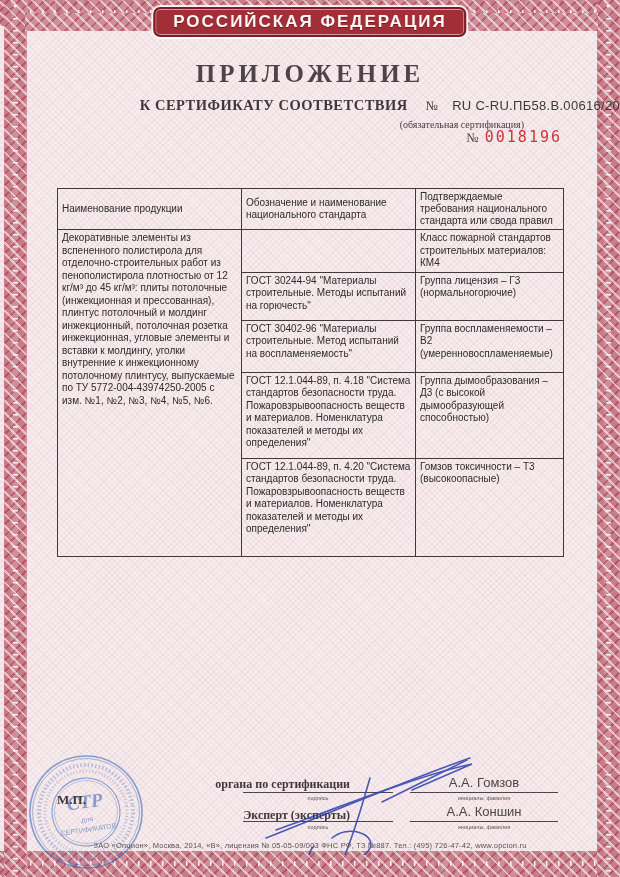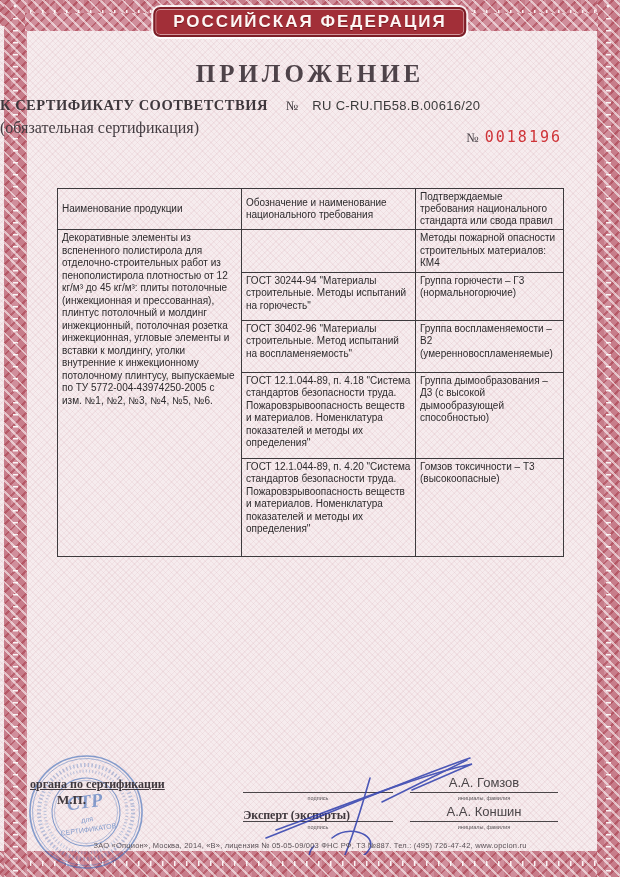--- a/index.html
+++ b/index.html
@@ -43,29 +43,29 @@
     box-shadow:0 0 0 2px rgba(255,255,255,.85), inset 0 0 0 1px rgba(255,255,255,.5);
     padding:3px 18px; white-space:nowrap;
     font-family:"Liberation Sans", sans-serif; font-weight:bold; font-size:17px;
     letter-spacing:2px; color:#fdf6f4; text-shadow:0 1px 0 rgba(90,10,18,.6);
   }
   .title{
     position:absolute; left:0; width:620px; top:60px; text-align:center; z-index:2;
     font-size:25px; font-weight:bold; letter-spacing:4px; color:#4e4349;
   }
   .subtitle-row{
-    position:absolute; left:0; width:620px; top:96px; text-align:left; z-index:2;
+    position:absolute; left:0; width:620px; top:96px; text-align:right; z-index:2;
     color:#3e373c; white-space:nowrap;
   }
   .subtitle-row .sub{font-size:14.5px; font-weight:bold; letter-spacing:.5px;}
   .subtitle-row .nsign{font-size:13px; margin:0 10px 0 14px;}
   .subtitle-row .certnum{font-family:"Liberation Sans", sans-serif; font-size:13px; color:#3a3a3a; letter-spacing:.3px;}
   .cert-type{
-    position:absolute; left:0; width:524px; top:119px; text-align:left; z-index:2;
-    font-size:16px; color:#433c41;
+    position:absolute; left:0; width:524px; top:119px; text-align:right; z-index:2;
+    font-size:10px; color:#433c41;
   }
   .form-number{
     position:absolute; right:58px; top:128px; z-index:2; white-space:nowrap;
   }
   .form-number .nsign{font-size:13px; color:#453e43;}
   .form-number .digits{
     font-family:"DejaVu Sans Mono", monospace; font-size:15px; letter-spacing:2px;
     color:#cf3338; margin-left:6px;
   }
   table.req{
@@ -77,21 +77,21 @@
     border:1px solid #3d3a3d; padding:2px 4px; vertical-align:top; text-align:left;
     font-family:"Liberation Sans", sans-serif; font-size:10px; line-height:12.5px; color:#2d2b2d;
     overflow:hidden;
   }
   table.req th{text-align:left; vertical-align:middle; font-weight:normal; line-height:12px; height:28px;}
   tr.r0{height:28px;} tr.r1{height:48px;} tr.r2{height:52px;} tr.r3{height:86px;} tr.r4{height:98px;}
   
   .sig-area{position:absolute; left:0; top:750px; width:620px; height:110px; z-index:3;}
   .mp{position:absolute; left:57px; top:42px; font-size:13px; font-weight:bold; color:#3e373c;}
   .role1{position:absolute; left:30px; width:320px; top:12px; text-align:center; font-size:12px; font-weight:bold; color:#3e373c;}
-  .role2{position:absolute; left:30px; width:320px; top:27px; text-align:left; font-size:12px; font-weight:bold; color:#3e373c;text-decoration:underline;}
+  .role2{position:absolute; left:30px; width:320px; top:27px; text-align:right; font-size:12px; font-weight:bold; color:#3e373c;}
   .role3{position:absolute; left:30px; width:320px; top:58px; text-align:right; font-size:12px; font-weight:bold; color:#3e373c;}
   .sigline{position:absolute; border-bottom:1px solid #4a4548; height:0;}
   .sl1{left:243px; top:42px; width:150px;}
   .sl2{left:243px; top:71px; width:150px;}
   .nl1{left:410px; top:42px; width:148px;}
   .nl2{left:410px; top:71px; width:148px;}
   .caption{position:absolute; font-size:5.5px; color:#5a5458; font-family:"Liberation Sans", sans-serif; text-align:center;}
   .cap-s1{left:243px; top:45px; width:150px;}
   .cap-s2{left:243px; top:74px; width:150px;}
   .cap-n1{left:410px; top:45px; width:148px;}
@@ -139,33 +139,33 @@
 
   <table class="req">
     <colgroup>
         <col class="c1">
         <col class="c2">
         <col class="c3">
       </colgroup>
     <thead>
       <tr>
         <th>Наименование продукции</th>
-        <th>Обозначение и наименование национального требования</th>
+        <th>Обозначение и наименование национального стандарта</th>
         <th>Подтверждаемые требования национального стандарта или свода правил</th>
       </tr>
     </thead>
     <tbody>
       <tr class="r0">
         <td rowspan="5">Декоративные элементы из вспененного полистирола для отделочно-строительных работ из пенополистирола плотностью от 12 кг/м³ до 45 кг/м³: плиты потолочные (инжекционная и прессованная), плинтус потолочный и молдинг инжекционный, потолочная розетка инжекционная, угловые элементы и вставки к молдингу, уголки внутренние к инжекционному потолочному плинтусу, выпускаемые по ТУ 5772-004-43974250-2005 с изм. №1, №2, №3, №4, №5, №6.</td>
         <td></td>
-        <td>Методы пожарной опасности строительных материалов: КМ4</td>
+        <td>Класс пожарной стандартов строительных материалов: КМ4</td>
       </tr>
       <tr class="r1">
         <td>ГОСТ 30244-94 "Материалы строительные. Методы испытаний на горючесть"</td>
-        <td>Группа горючести – Г3 (нормальногорючие)</td>
+        <td>Группа лицензия – Г3 (нормальногорючие)</td>
       </tr>
       <tr class="r2">
         <td>ГОСТ 30402-96 "Материалы строительные. Метод испытаний на воспламеняемость"</td>
         <td>Группа воспламеняемости – В2 (умеренновоспламеняемые)</td>
       </tr>
       <tr class="r3">
         <td>ГОСТ 12.1.044-89, п. 4.18 "Система стандартов безопасности труда. Пожаровзрывоопасность веществ и материалов. Номенклатура показателей и методы их определения"</td>
         <td>Группа дымообразования – Д3 (с высокой дымообразующей способностью)</td>
       </tr>
       <tr class="r4">

